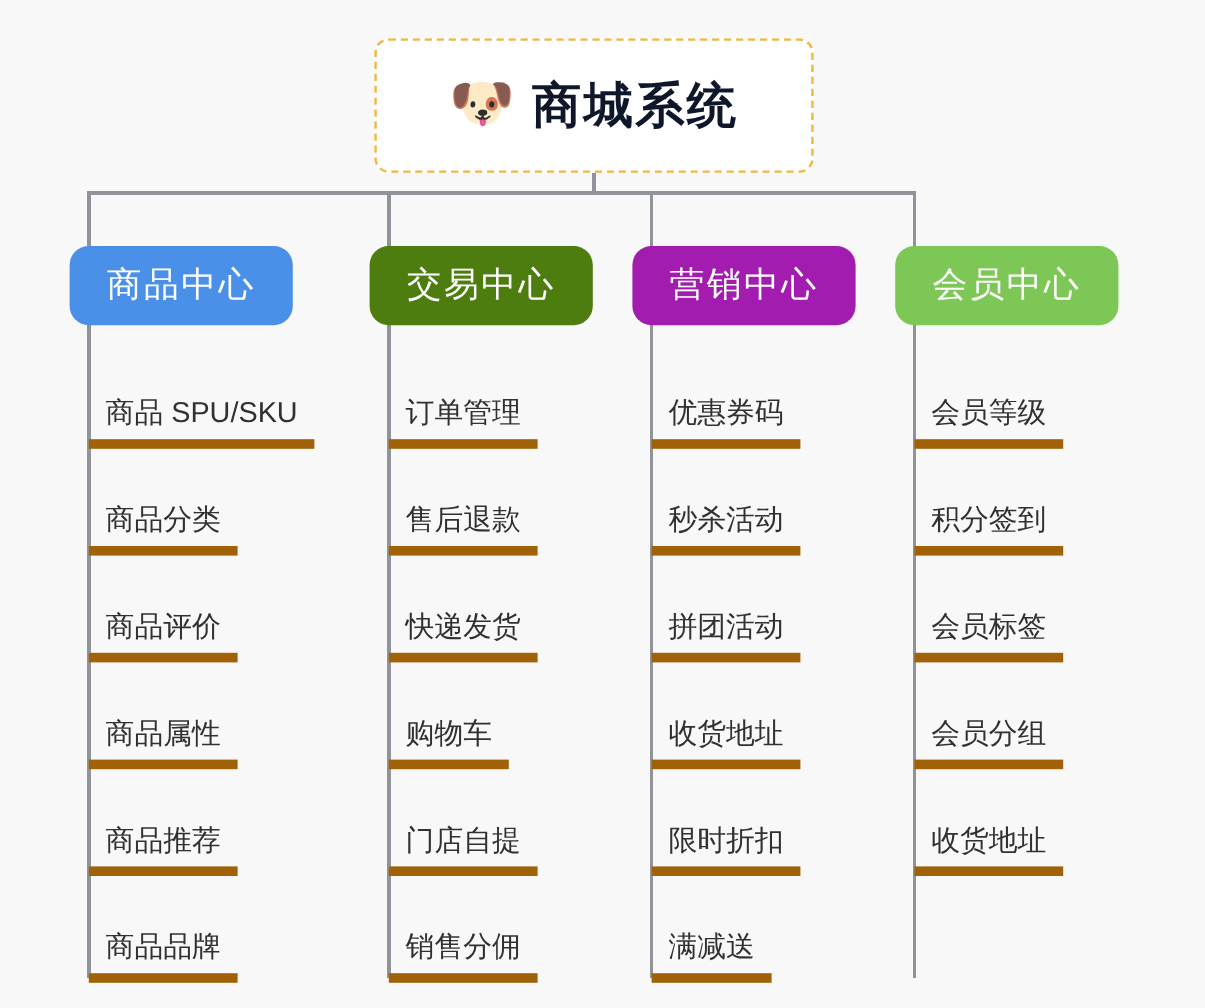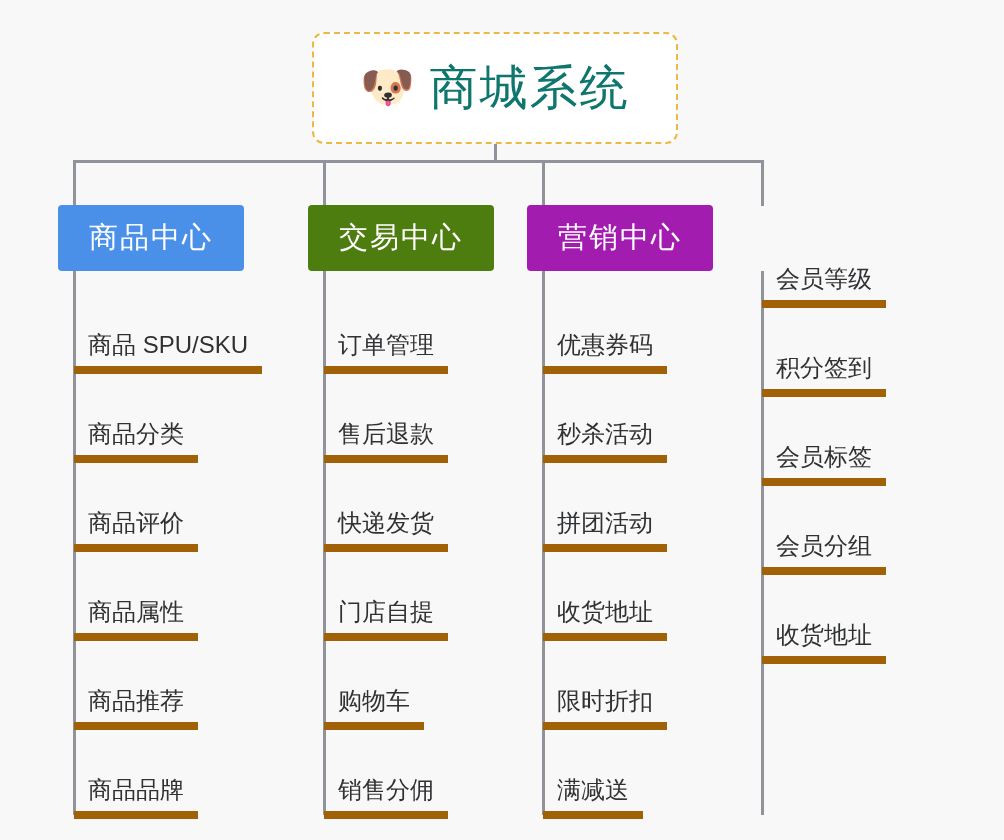--- a/index.html
+++ b/index.html
@@ -38,45 +38,46 @@
     justify-content: center;
     gap: 14px;
   }
   .root-emoji {
     font-size: 44px;
     line-height: 1;
     display: block;
     margin-top: -2px;
   }
   .root-title {
-    font-size: 48px;
-    color: #0f766e;
+    font-size: 41px;
+    color: #0f172a;
     letter-spacing: 2px;
     line-height: 1;
     white-space: nowrap;
+    font-weight: bold;
   }
 
   
   #connectors {
     position: absolute;
     left: 0;
     top: 0;
     width: 1004px;
     height: 840px;
     pointer-events: none;
   }
 
   
   .branch {
     position: absolute;
     top: 205px;
   }
   .branch-header {
     height: 66px;
-    border-radius: 4px;
+    border-radius: 16px;
     display: flex;
     align-items: center;
     justify-content: center;
     color: #ffffff;
     font-size: 29px;
     letter-spacing: 2px;
     white-space: nowrap;
   }
   .leaf-list {
     position: relative;
@@ -152,24 +153,24 @@
           <div class="leaf-item">
             <span class="leaf-label">订单管理</span>
           </div>
           <div class="leaf-item">
             <span class="leaf-label">售后退款</span>
           </div>
           <div class="leaf-item">
             <span class="leaf-label">快递发货</span>
           </div>
           <div class="leaf-item">
+            <span class="leaf-label">购物车</span>
+          </div>
+          <div class="leaf-item">
             <span class="leaf-label">门店自提</span>
-          </div>
-          <div class="leaf-item">
-            <span class="leaf-label">购物车</span>
           </div>
           <div class="leaf-item">
             <span class="leaf-label">销售分佣</span>
           </div>
         </div>
       </div>
       <div class="branch" style="left: 527px; width: 186px;">
         <div class="branch-header" style="background: #a21caf;">营销中心</div>
         <div class="leaf-list">
           <div class="leaf-item">
@@ -186,20 +187,21 @@
           </div>
           <div class="leaf-item">
             <span class="leaf-label">限时折扣</span>
           </div>
           <div class="leaf-item">
             <span class="leaf-label">满减送</span>
           </div>
         </div>
       </div>
       <div class="branch" style="left: 746px; width: 186px;">
+        <div class="branch-header" style="background: rgb(125, 199, 86);">会员中心</div>
         <div class="leaf-list">
           <div class="leaf-item">
             <span class="leaf-label">会员等级</span>
           </div>
           <div class="leaf-item">
             <span class="leaf-label">积分签到</span>
           </div>
           <div class="leaf-item">
             <span class="leaf-label">会员标签</span>
           </div>

